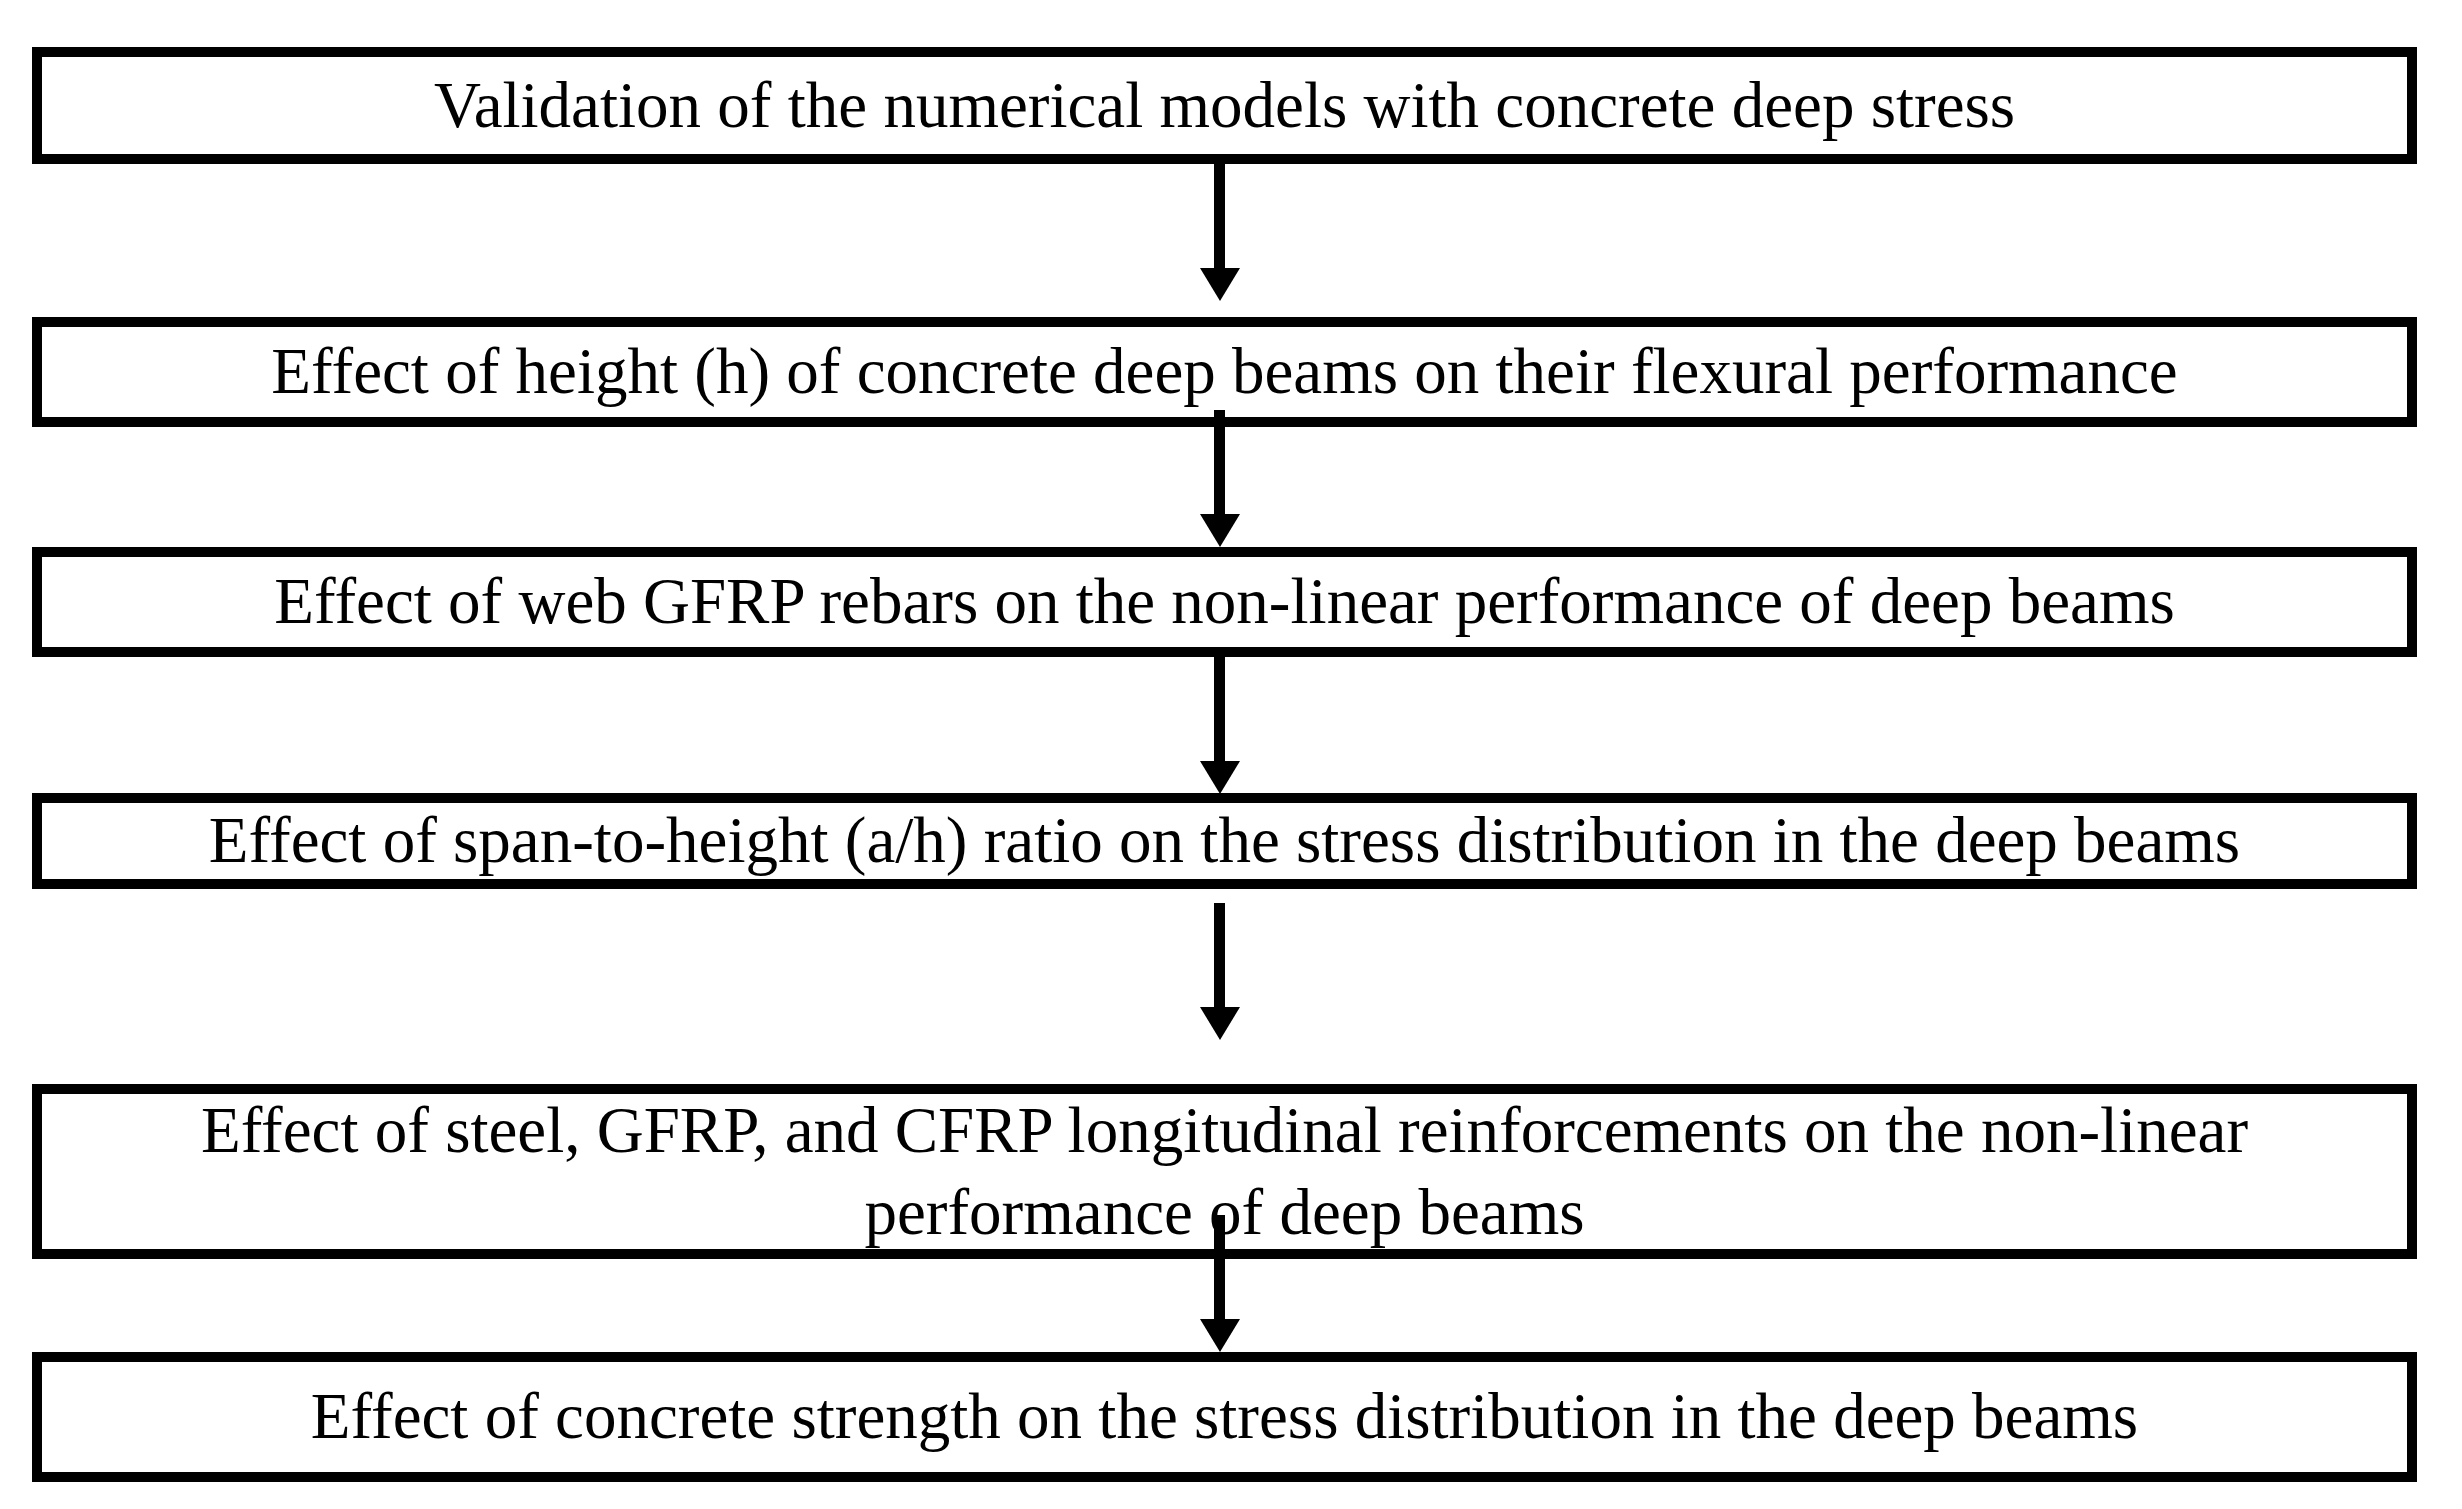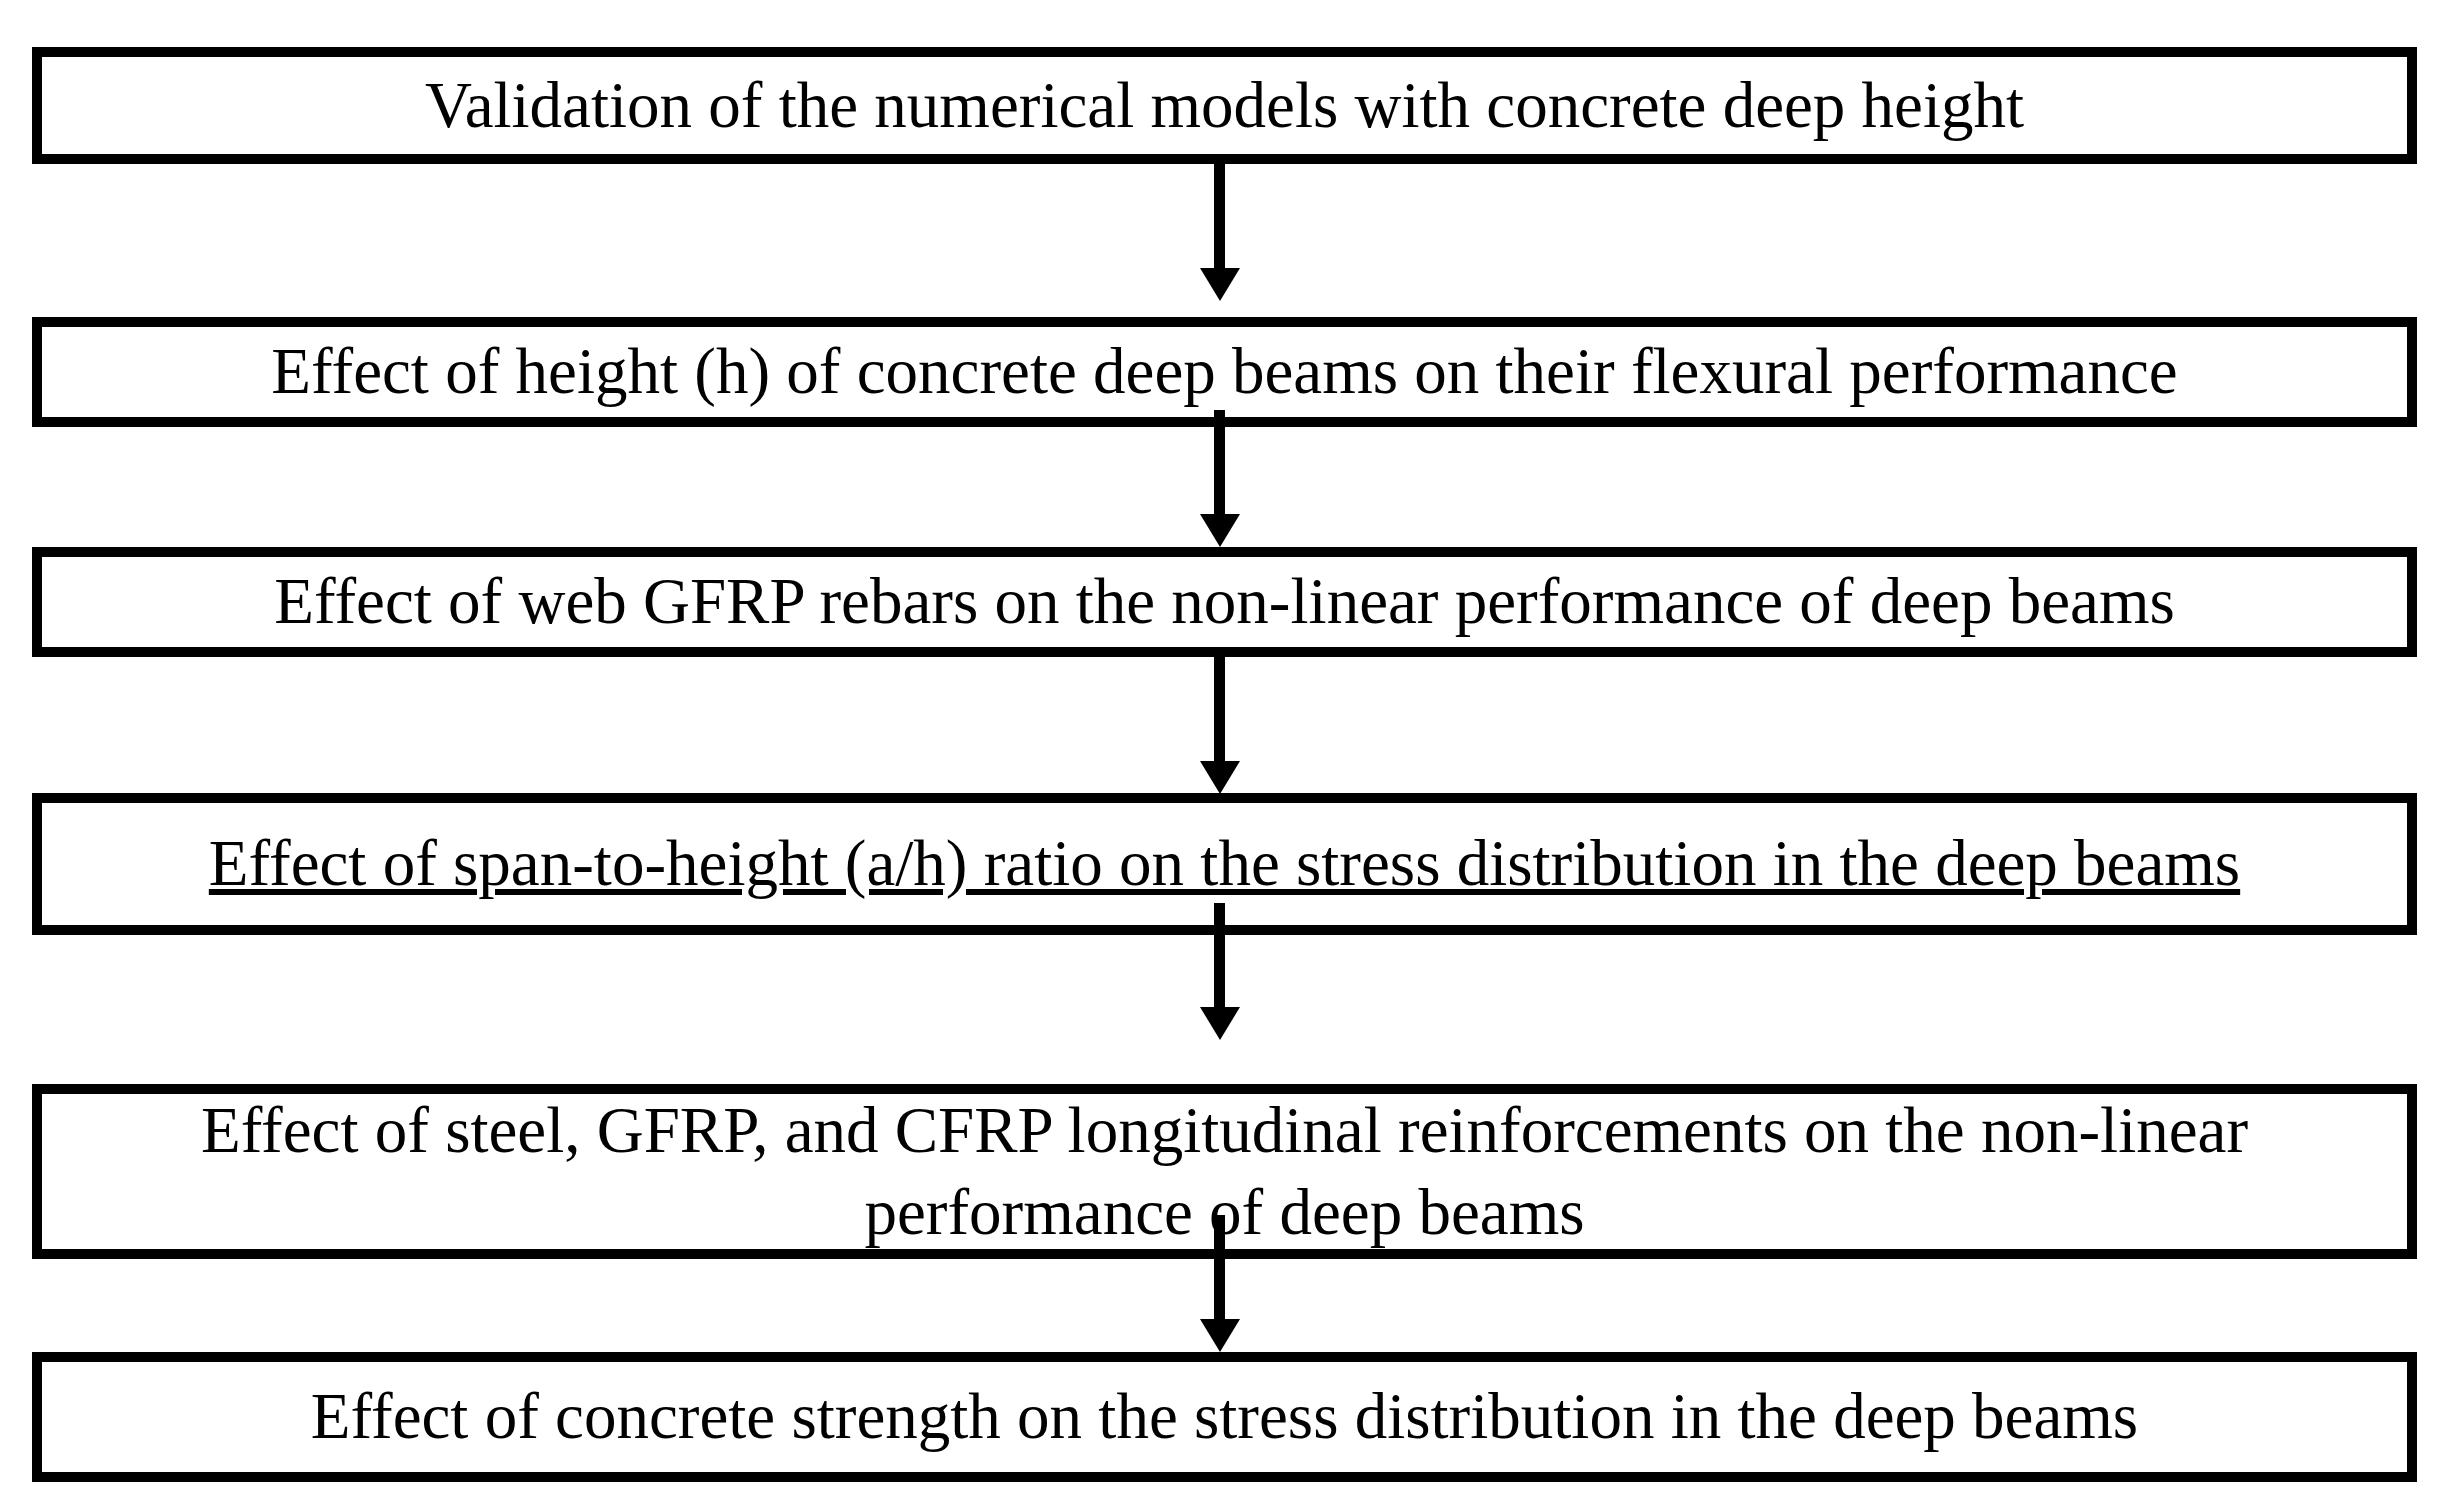--- a/index.html
+++ b/index.html
@@ -55,21 +55,21 @@
     border-right: 20.7px solid transparent;
     border-top: 33px solid #000000;
   }
 </style>
 </head>
 <body>
 
 <div class="flowchart">
 
   <div class="node" style="top: 47px; height: 117px;">
-    <span class="node-label">Validation of the numerical models with concrete deep height</span>
+    <span class="node-label">Validation of the numerical models with concrete deep stress</span>
   </div>
 
   <div class="arrow" style="top: 164px; height: 137px;">
     <div class="arrow-stem"></div>
     <div class="arrow-head"></div>
   </div>
 
   <div class="node" style="top: 300px; height: 110px; margin-top: 17px;">
     <span class="node-label">Effect of height (h) of concrete deep beams on their flexural performance</span>
   </div>
@@ -81,21 +81,21 @@
 
   <div class="node" style="top: 547px; height: 110px;">
     <span class="node-label">Effect of web GFRP rebars on the non-linear performance of deep beams</span>
   </div>
 
   <div class="arrow" style="top: 657px; height: 137px;">
     <div class="arrow-stem"></div>
     <div class="arrow-head"></div>
   </div>
 
-  <div class="node" style="top: 793px; height: 142px; text-decoration: underline;">
+  <div class="node" style="top: 793px; height: 96px;">
     <span class="node-label">Effect of span-to-height (a/h) ratio on the stress distribution in the deep beams</span>
   </div>
 
   <div class="arrow" style="top: 903px; height: 137px;">
     <div class="arrow-stem"></div>
     <div class="arrow-head"></div>
   </div>
 
   <div class="node" style="top: 1040px; height: 175px; margin-top: 44px;">
     <span class="node-label">Effect of steel, GFRP, and CFRP longitudinal reinforcements on the non-linear performance of deep beams</span>

